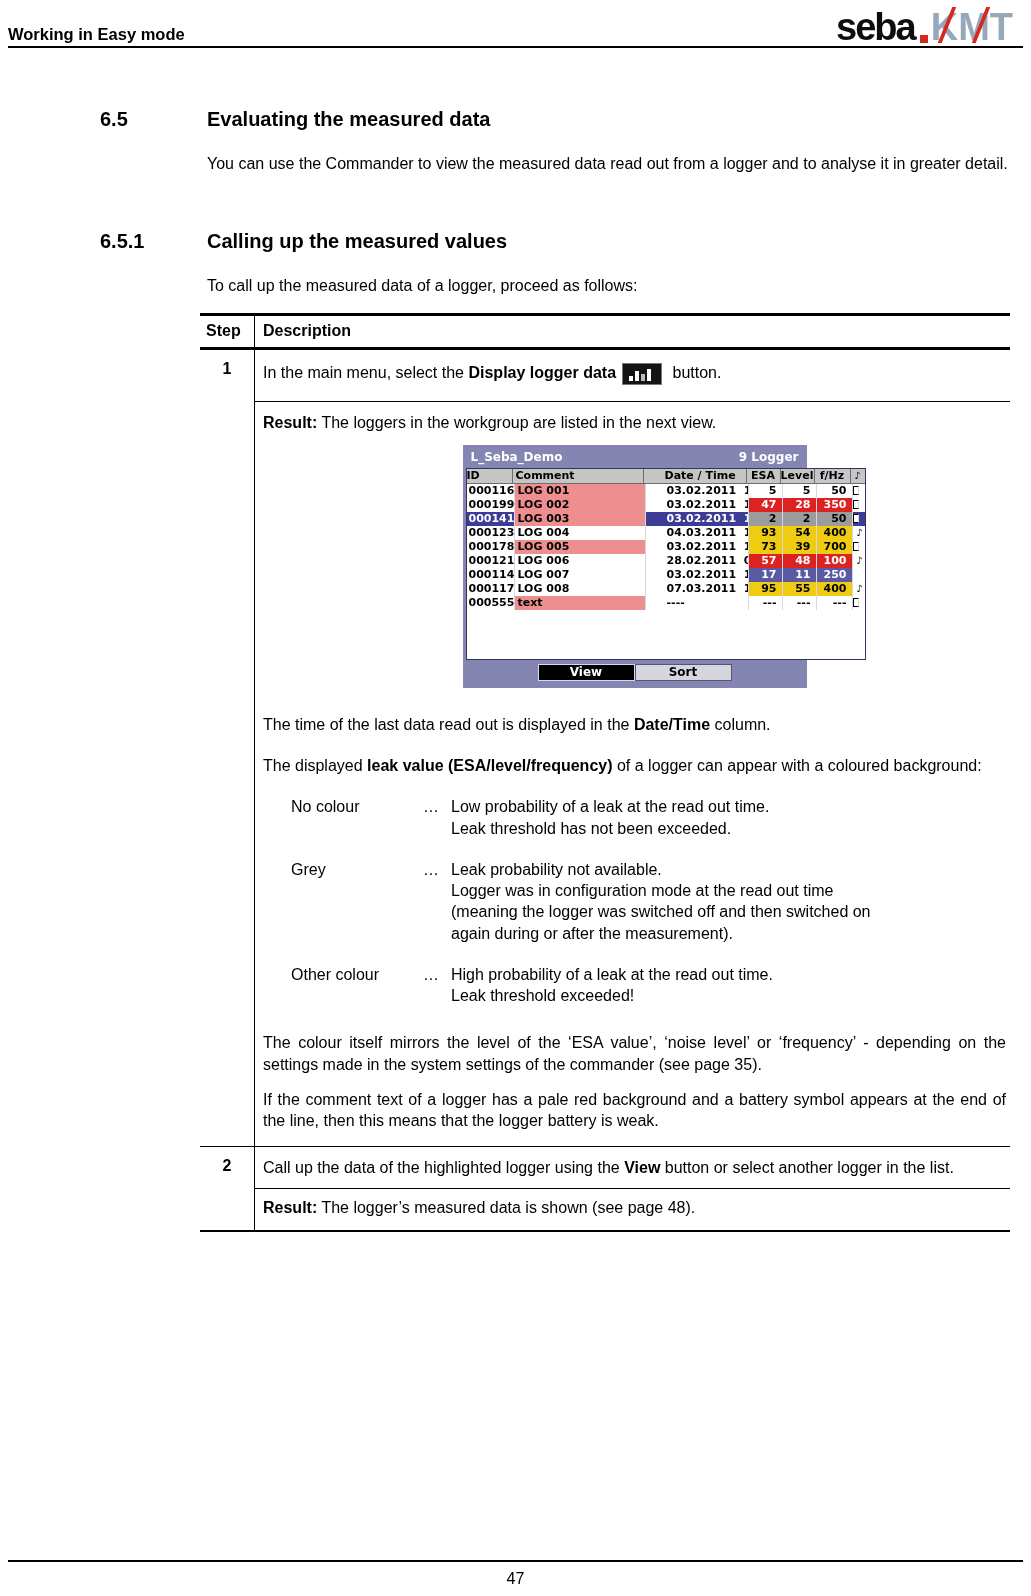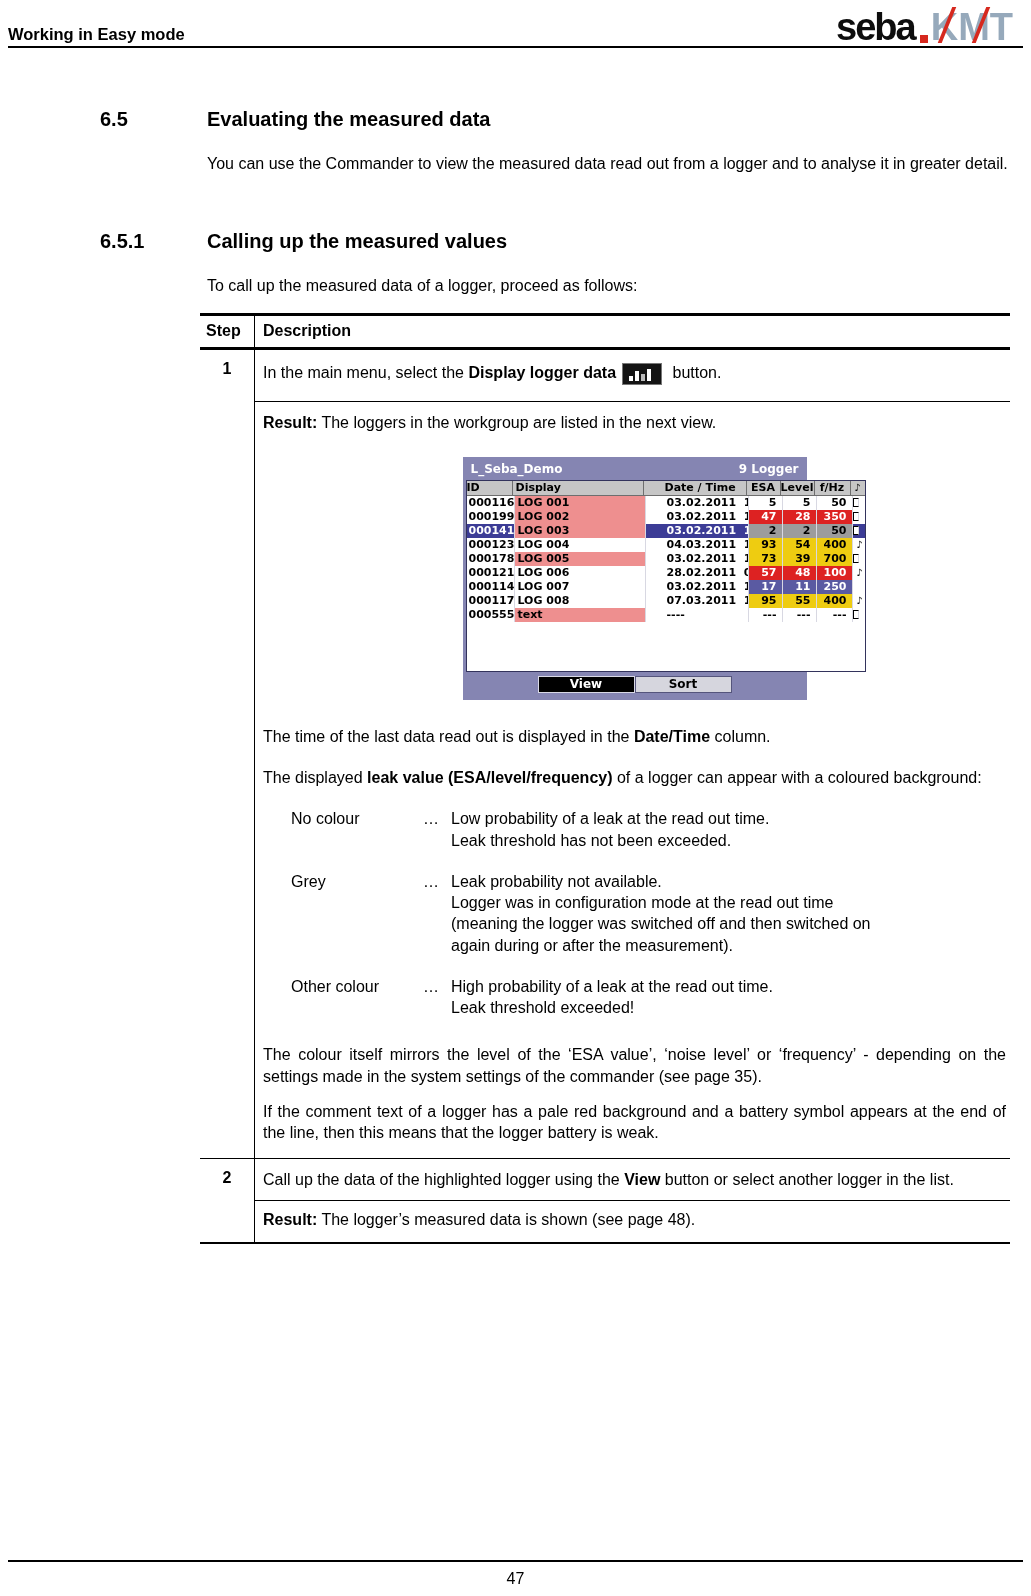--- a/index.html
+++ b/index.html
@@ -62,21 +62,21 @@
   .desc-para.colour { margin-top: 26px; }
   .desc-para.battery { margin-top: 14px; }
   .dld-icon { display: inline-block; vertical-align: -7px; margin: 0 6px; }
 
   
   .legend-item { display: grid; grid-template-columns: 132px 28px 1fr;
     margin: 20px 0 0 28px; }
   .lg-text { white-space: pre-line; }
 
   
-  .shot { width: 344px; margin: 24px auto 26px auto; background: #8585b2;
+  .shot { width: 344px; margin: 12px auto 26px auto; background: #8585b2;
     padding: 3px; font-family: "DejaVu Sans", sans-serif; }
   .shot-title { height: 20px; display: flex; justify-content: space-between;
     align-items: center; color: #fff; font-size: 12px; font-weight: bold; padding: 0 5px; }
   .shot-list { width: 400px; height: 192px; background: #fff; border: 1px solid #33335c;
     overflow: hidden; }
   .lrow { display: flex; height: 14px; line-height: 13px; font-size: 11px; font-weight: bold; }
   .lrow span { display: block; white-space: pre; overflow: hidden; flex: 0 0 auto;
     border-right: 1px solid #d8d8e2; }
   .lrow.lhead { height: 15px; line-height: 14px; justify-content: flex-end; }
   .lrow.lhead span { background: #c6c6c6; border-right: 1px solid #6e6e6e;
@@ -149,21 +149,21 @@
         <div><span class="b">Result:</span><span> The loggers in the workgroup are listed in the next view.</span></div>
 
         <div class="shot" style="background: rgb(133, 133, 178);">
           <div class="shot-title">
             <span>L_Seba_Demo</span>
             <span>9 Logger</span>
           </div>
           <div class="shot-list">
             <div class="lrow lhead">
               <span class="c-id">ID</span>
-              <span class="c-comment">Display</span>
+              <span class="c-comment">Comment</span>
               <span class="c-dt">Date / Time</span>
               <span class="c-val">ESA</span>
               <span class="c-val">Level</span>
               <span class="c-val c-fhz">f/Hz</span>
               <span class="c-icon">♪</span>
             </div>
             <div>
                 <div class="lrow">
                   <span class="c-id">000116</span>
                   <span class="c-comment" style="background: rgb(238, 143, 143);">LOG 001</span>

